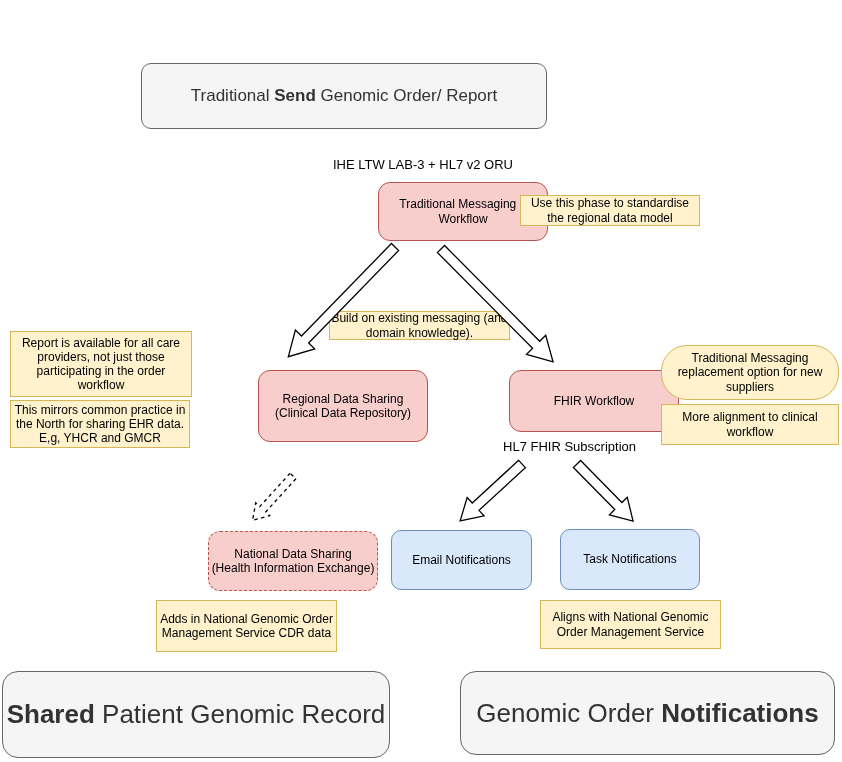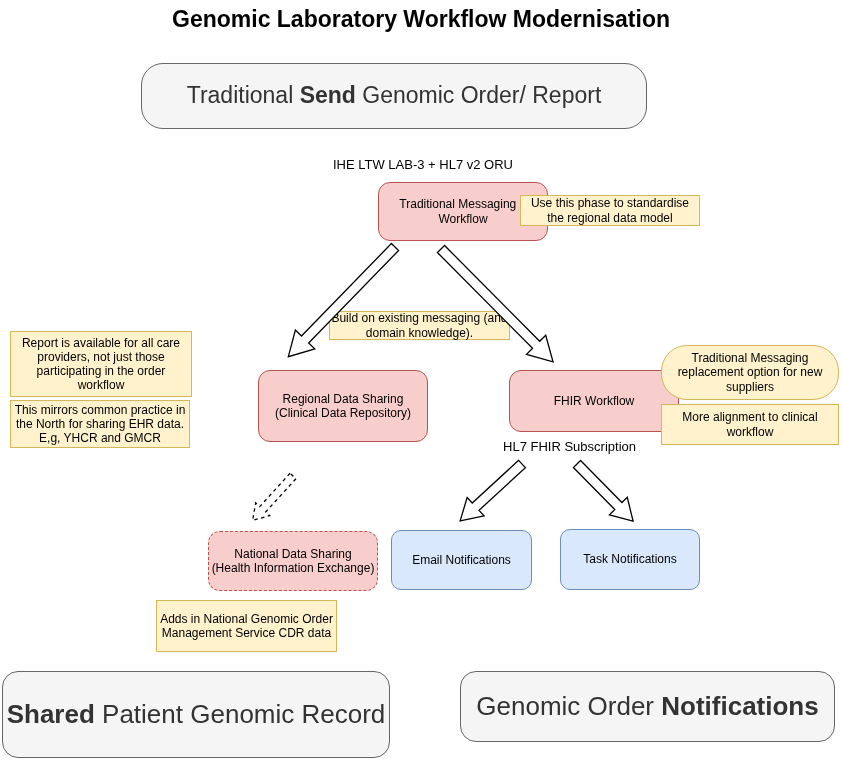--- a/index.html
+++ b/index.html
@@ -25,47 +25,46 @@
   .phase .phase-label { white-space:pre; }
   .caption {
     position:absolute; text-align:right; white-space:pre-line;
     font-size:13px; line-height:1.15; color:#000;
   }
   .arrows { position:absolute; left:0; top:0; z-index:5; pointer-events:none; }
   .arrows path { fill:#ffffff; stroke:#000000; stroke-width:1.3; }
   b, .b { font-weight:bold; }
 
   
-  #phase-top        { left:141px; top:63px;  width:506px; height:66px; font-size:23px; border-radius:22px; }
+  #phase-top        { left:141px; top:63px;  width:406px; height:66px; font-size:17px; border-radius:10px; }
   #cap-lab3         { left:318px; top:158px; width:195px; }
   #node-trad        { left:330px; top:182px; width:170px; height:59px; }
   #note-standardise { left:520px; top:195px; width:180px; height:31px; }
   #note-build       { left:329px; top:311px; width:181px; height:29px; z-index:2; }
   #note-report      { left:10px;  top:331px; width:182px; height:66px; }
   #note-mirrors     { left:10px;  top:400px; width:180px; height:48px; }
   #node-regional    { left:210px; top:370px; width:170px; height:72px; }
   #node-fhir        { left:461px; top:370px; width:170px; height:62px; }
   #note-replacement { left:661px; top:345px; width:178px; height:55px;border-radius:26px; }
   #note-alignment   { left:661px; top:404px; width:178px; height:41px; }
   #cap-restful      { left:205px; top:441px; width:180px; }
   #cap-subscription { left:456px; top:440px; width:180px; }
   #node-national    { left:160px; top:531px; width:170px; height:60px; }
   #note-adds        { left:156px; top:600px; width:181px; height:52px; }
   #node-email       { left:391px; top:530px; width:141px; height:60px;border-radius:10px; }
   #node-task        { left:560px; top:529px; width:140px; height:61px; }
   #note-aligns      { left:540px; top:600px; width:181px; height:49px; }
   #phase-bl         { left:2px;   top:671px; width:388px; height:87px; font-size:26px; }
-  #phase-br         { left:460px; top:671px; width:375px; height:71px; font-size:26px; }
+  #phase-br         { left:460px; top:671px; width:375px; height:84px; font-size:26px; }
 </style>
 </head>
 <body>
 
 <div class="canvas">
 
-  <div class="title">Genomic Laboratory Workflow Modernisation</div>
 
   <div class="box phase" id="phase-top">
     <span class="phase-label"><span>Traditional </span><b>Send</b><span> Genomic Order/ Report</span></span>
   </div>
 
   <div class="caption" id="cap-lab3">IHE LTW LAB-3 + HL7 v2 ORU</div>
   <div class="box pink" id="node-trad">Traditional Messaging +
 Workflow</div>
   <div class="box note" id="note-standardise">Use this phase to standardise
 the regional data model</div>
@@ -92,20 +91,22 @@
 workflow</div>
 
   <div class="caption" id="cap-subscription">HL7 FHIR Subscription</div>
 
   <div class="box pink dashed" id="node-national">National Data Sharing
 (Health Information Exchange)</div>
   <div class="box note" id="note-adds">Adds in National Genomic Order
 Management Service CDR data</div>
   <div class="box blue" id="node-email">Email Notifications</div>
   <div class="box blue" id="node-task">Task Notifications</div>
+  <div class="box note" id="note-aligns">Aligns with National Genomic
+Order Management Service</div>
 
   <div class="box phase" id="phase-bl">
     <span class="phase-label"><span></span><b>Shared</b><span> Patient Genomic Record</span></span>
   </div>
   <div class="box phase" id="phase-br">
     <span class="phase-label"><span>Genomic Order </span><b>Notifications</b><span></span></span>
   </div>
 
   <svg class="arrows" width="842" height="762" viewBox="0 0 842 762">
     <path transform="translate(395,247) rotate(44.2)" d="M -5 0 L -5 129 L -13.5 129 L 0 153 L 13.5 129 L 5 129 L 5 0 Z"></path>

